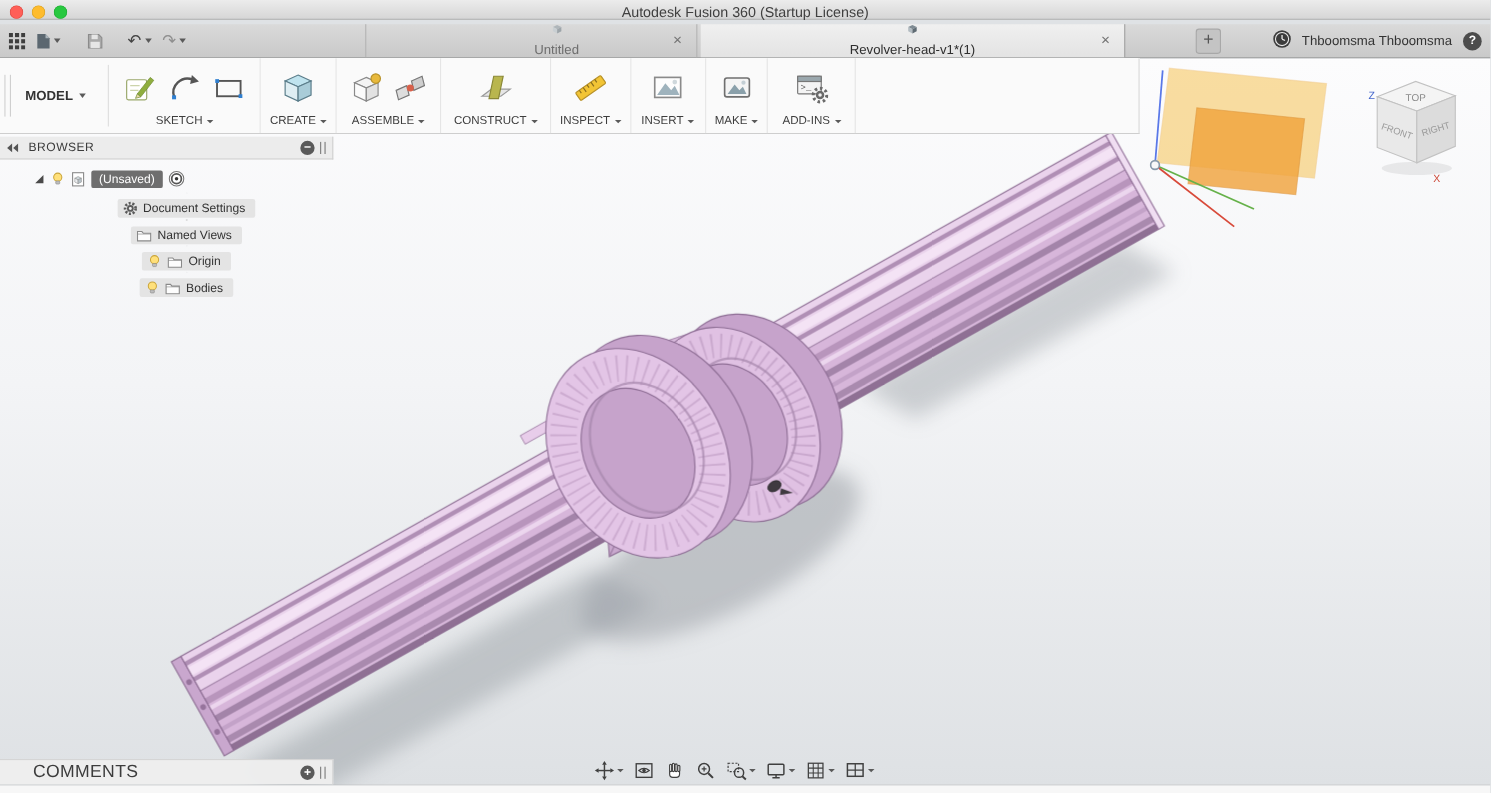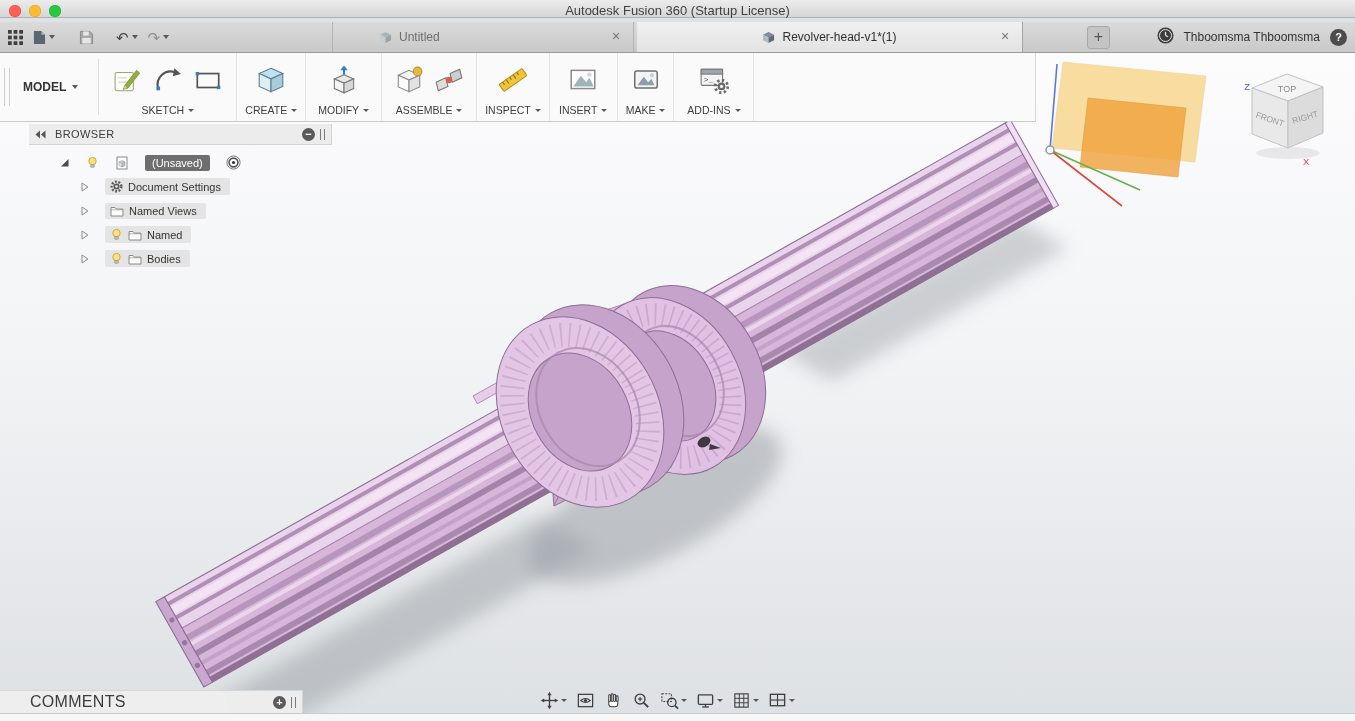--- a/index.html
+++ b/index.html
@@ -16,21 +16,21 @@
 .window-title{height:22px;line-height:21px;text-align:center;font-size:13px;color:#404040;}
 
 
 .tabbar{position:absolute;top:22px;left:0;right:0;height:31px;background:linear-gradient(#dadada,#c9c9c9);border-bottom:1px solid #9b9b9b;z-index:59;}
 .tb-left{position:absolute;left:8px;top:0;height:30px;display:flex;align-items:center;gap:10px;}
 .tb-btn{display:flex;align-items:center;gap:3px;color:#4a4a4a;}
 .glyph{font-size:15px;line-height:15px;color:#444;}
 .glyph.dim{color:#8f8f8f;}
 .caret{width:0;height:0;border-left:3.5px solid transparent;border-right:3.5px solid transparent;border-top:4px solid #5a5a5a;display:inline-block;}
 .caret.sm{border-left-width:3px;border-right-width:3px;border-top-width:3.5px;}
-.tab{position:absolute;top:0;height:30px;display:flex;align-items:center;}
+.tab{position:absolute;top:0;height:30px;display:flex;align-items:center;flex-direction:column;}
 .tab .x{position:absolute;right:9px;top:7px;width:16px;height:16px;line-height:15px;text-align:center;font-size:14px;color:#757575;border-radius:3px;}
 .tab1{left:332px;width:302px;border-left:1px solid #b3b3b3;border-right:1px solid #b3b3b3;padding-left:46px;gap:7px;color:#6e6e6e;}
 .tab2{left:637px;width:386px;background:linear-gradient(#f0f0f0,#e3e3e3);border-right:1px solid #a2a2a2;justify-content:center;gap:7px;color:#2e2e2e;}
 .tab-label{font-size:12px;white-space:nowrap;}
 .newtab{position:absolute;left:1087px;top:4px;width:23px;height:23px;background:#c4c4c4;border:1px solid #a8a8a8;border-radius:3px;color:#555;font-size:16px;line-height:20px;text-align:center;}
 .tb-right{position:absolute;right:8px;top:0;height:30px;display:flex;align-items:center;gap:10px;}
 .username{font-size:12px;color:#333;}
 .helpdot{width:17px;height:17px;border-radius:50%;background:#4c4c4c;color:#fff;font-size:11px;font-weight:bold;text-align:center;line-height:17px;}
 
 
@@ -41,30 +41,30 @@
 .rgroup{display:flex;flex-direction:column;align-items:center;padding:3px 8px 2px;border-right:1px solid #e5e5e5;}
 .ricons{flex:1;display:flex;align-items:center;gap:2px;}
 .ricon{width:38px;height:40px;display:flex;align-items:center;justify-content:center;border-radius:3px;}
 .rlabel{display:flex;align-items:center;gap:4px;font-size:10.5px;color:#3d3d3d;padding-bottom:3px;white-space:nowrap;}
 
 
 .canvas{position:absolute;top:53px;left:0;right:0;bottom:8px;background:linear-gradient(180deg,#fcfcfd 0%,#f3f4f6 45%,#dee1e4 100%);overflow:hidden;z-index:1;}
 .scene{position:absolute;left:0;top:0;}
 
 
-.browser{position:absolute;left:0;top:124px;width:303px;z-index:56;margin-left:29px;}
+.browser{position:absolute;left:0;top:124px;width:303px;z-index:56;}
 .browser-header{height:21px;background:rgba(235,235,235,.95);border-bottom:1px solid #d2d2d2;border-right:1px solid #d2d2d2;display:flex;align-items:center;padding:0 6px;}
 .browser-title{font-size:11px;color:#3c3c3c;margin-left:9px;letter-spacing:.4px;}
 .hdr-right{margin-left:auto;display:flex;align-items:center;gap:5px;}
 .circle-btn{width:13px;height:13px;border-radius:50%;background:#5a5a5a;color:#fff;font-size:11px;line-height:12px;text-align:center;font-weight:bold;}
 .grip-v{width:5px;height:11px;border-left:1px solid #7a7a7a;border-right:1px solid #7a7a7a;}
 .tree{padding-top:6px;}
-.tree-row{height:23px;margin-bottom:1px;display:flex;align-items:center;gap:16px;}
+.tree-row{height:23px;margin-bottom:1px;display:flex;align-items:center;gap:5px;}
 .tree-row.root{padding-left:30px;}
-.tree-row.child{padding-left:52px;}
+.tree-row.child{padding-left:36px;flex-direction:column;}
 .pill{display:inline-flex;align-items:center;gap:5px;background:rgba(226,226,226,.93);border-radius:2px;padding:2px 9px 2px 5px;font-size:11px;color:#333;white-space:nowrap;}
 .root-badge{background:#6e6e6e;color:#fff;font-size:11px;border-radius:2px;padding:2px 7px;white-space:nowrap;}
 
 
 .comments-bar{position:absolute;left:0;top:690px;width:303px;height:23px;background:rgba(238,238,238,.96);border-top:1px solid #d5d5d5;border-right:1px solid #d5d5d5;display:flex;align-items:center;padding:0 6px 0 30px;z-index:56;}
 .comments-title{font-size:16px;color:#3c3c3c;letter-spacing:.3px;}
 .footer-strip{position:absolute;left:0;top:713px;width:1355px;height:8px;background:#f7f7f7;border-top:1px solid #c8cbcd;z-index:57;}
 
 
 .navbar{position:absolute;left:540px;top:687px;height:26px;display:flex;align-items:center;gap:9px;z-index:56;}
@@ -297,37 +297,20 @@
           <polygon points="25,8 14,13 14,25 25,20" fill="#a9ccd8" stroke="#5b7d8a"></polygon>
         </svg>
       </div>
     </div>
     <div class="rlabel">
       <span>CREATE</span>
         <span class="caret sm"></span>
     </div>
   </div>
 
-  <div class="rgroup" style="min-width:76px">
-    <div class="ricons">
-      <div class="ricon">
-        <svg width="30" height="30" viewBox="0 0 28 28">
-          <polygon points="5,13 14,9 23,13 14,17" fill="#e8e8e8" stroke="#7a7a7a"></polygon>
-          <polygon points="5,13 14,17 14,26 5,22" fill="#f4f4f4" stroke="#7a7a7a"></polygon>
-          <polygon points="23,13 14,17 14,26 23,22" fill="#d8d8d8" stroke="#7a7a7a"></polygon>
-          <line x1="14" y1="9" x2="14" y2="4" stroke="#2f7fd0" stroke-width="2"></line>
-          <polygon points="10.5,5 14,.5 17.5,5" fill="#2f7fd0"></polygon>
-        </svg>
-      </div>
-    </div>
-    <div class="rlabel">
-      <span>MODIFY</span>
-        <span class="caret sm"></span>
-    </div>
-  </div>
 
   <div class="rgroup" style="min-width:92px">
     <div class="ricons">
       <div class="ricon">
         <svg width="30" height="30" viewBox="0 0 28 28">
           <polygon points="14,5 24,9.5 14,14 4,9.5" fill="#f4f4f4" stroke="#8a8a8a"></polygon>
           <polygon points="4,9.5 14,14 14,25 4,20.5" fill="#fbfbfb" stroke="#8a8a8a"></polygon>
           <polygon points="24,9.5 14,14 14,25 24,20.5" fill="#e2e2e2" stroke="#8a8a8a"></polygon>
           <circle cx="22" cy="6" r="4" fill="#e8b93c" stroke="#b8922a"></circle>
         </svg>
@@ -339,20 +322,34 @@
           <circle cx="14" cy="14" r="3" fill="#d8604a"></circle>
         </svg>
       </div>
     </div>
     <div class="rlabel">
       <span>ASSEMBLE</span>
         <span class="caret sm"></span>
     </div>
   </div>
 
+  <div class="rgroup" style="min-width:100px">
+    <div class="ricons">
+      <div class="ricon">
+        <svg width="30" height="30" viewBox="0 0 28 28">
+          <polygon points="2,21 10,15 26,15 18,21" fill="#e6e6e6" stroke="#999"></polygon>
+          <polygon points="8,23 12,4 20,4 16,23" fill="#b9b64e" stroke="#8a8836"></polygon>
+        </svg>
+      </div>
+    </div>
+    <div class="rlabel">
+      <span>CONSTRUCT</span>
+        <span class="caret sm"></span>
+    </div>
+  </div>
 
   <div class="rgroup" style="min-width:72px">
     <div class="ricons">
       <div class="ricon">
         <svg width="30" height="30" viewBox="0 0 28 28">
           <g transform="rotate(-35 14 14)">
             <rect x="1" y="10" width="26" height="8" rx="1" fill="#f2c435" stroke="#b8922a"></rect>
             <line x1="5" y1="10" x2="5" y2="13" stroke="#8a6d1e"></line>
               <line x1="9" y1="10" x2="9" y2="14.5" stroke="#8a6d1e"></line>
             <line x1="13" y1="10" x2="13" y2="13" stroke="#8a6d1e"></line>
@@ -490,21 +487,21 @@
         </svg>
       <span class="pill">
         <svg width="13" height="13" viewBox="0 0 14 14">
             <circle cx="7" cy="5.5" r="4" fill="#ffe07a" stroke="#caa53a"></circle>
             <rect x="5" y="9.2" width="4" height="3" rx="1" fill="#bdbdbd" stroke="#8a8a8a" stroke-width=".6"></rect>
           </svg>
         <svg width="14" height="12" viewBox="0 0 14 12">
             <path d="M1 2.5 h4 l1.3 1.6 H13 V11 H1 Z" fill="#fdfdfd" stroke="#8a8a8a"></path>
             <line x1="1" y1="4.8" x2="13" y2="4.8" stroke="#8a8a8a" stroke-width=".6"></line>
           </svg>
-        <span>Named</span>
+        <span>Origin</span>
       </span>
     </div>
 
     <div class="tree-row child">
       <svg width="8" height="10" viewBox="0 0 8 10">
           <polygon points="1,1 7,5 1,9" fill="#fafafa" stroke="#8a8a8a"></polygon>
         </svg>
       <span class="pill">
         <svg width="13" height="13" viewBox="0 0 14 14">
             <circle cx="7" cy="5.5" r="4" fill="#ffe07a" stroke="#caa53a"></circle>

